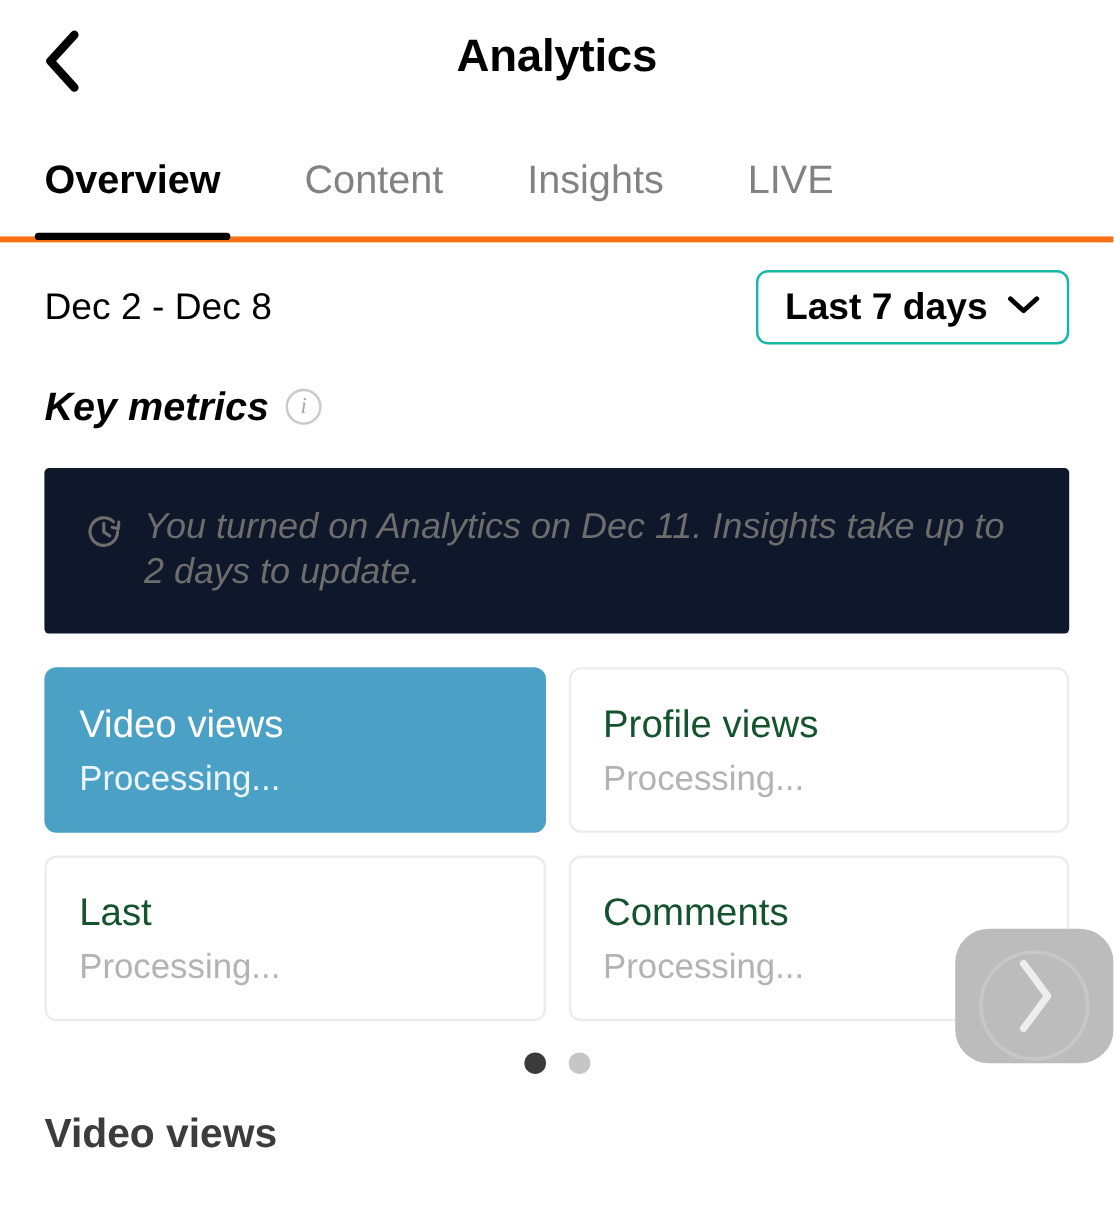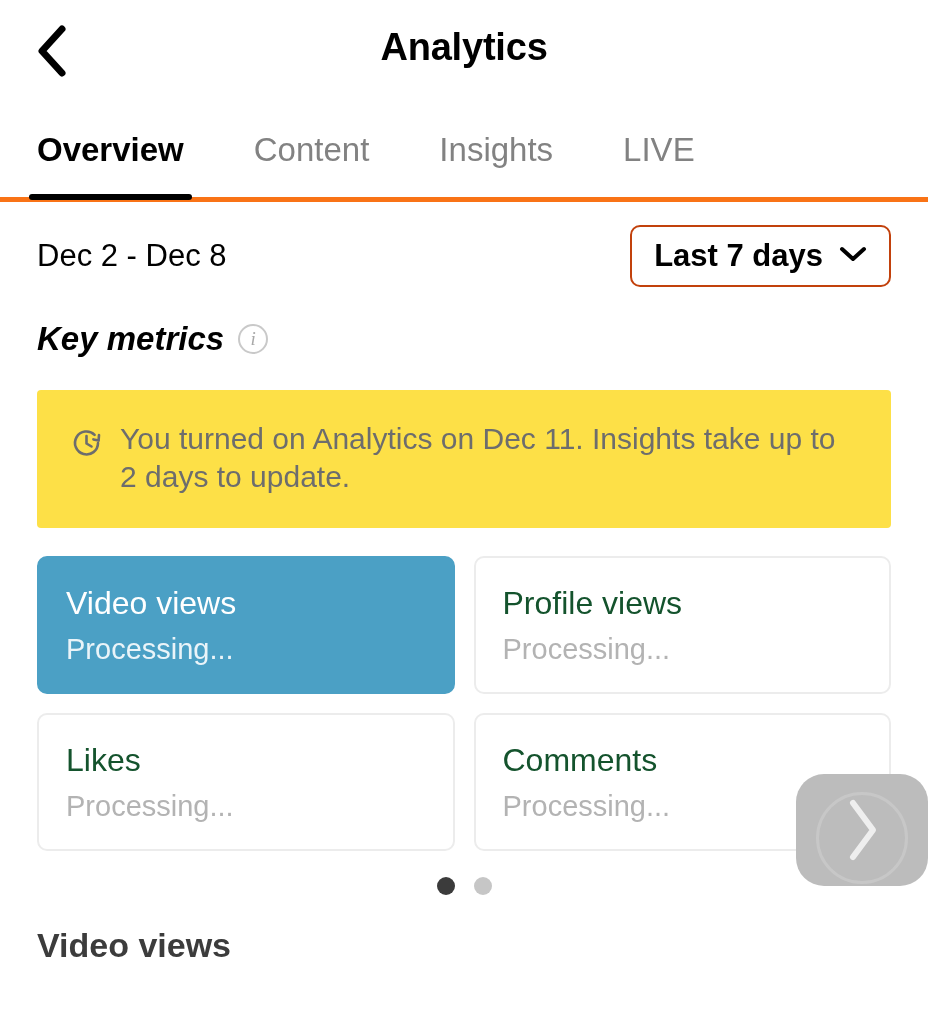--- a/index.html
+++ b/index.html
@@ -98,21 +98,21 @@
     justify-content: space-between;
   }
   .date-range {
     font-size: 31px;
     color: #000000;
   }
   .range-select {
     display: flex;
     align-items: center;
     gap: 16px;
-    border: 2px solid #c2410c;
+    border: 2px solid #14b8a6;
     border-radius: 10px;
     padding: 11px 22px;
     background: #ffffff;
     cursor: pointer;
   }
   .range-select .label {
     font-size: 31px;
     font-weight: bold;
     color: #000000;
     white-space: nowrap;
@@ -146,26 +146,27 @@
     font-family: "Liberation Serif", serif;
     font-style: italic;
     cursor: pointer;
     line-height: 1;
     padding-bottom: 1px;
   }
 
   
   .notice {
     margin: 22px 37px 0 37px;
-    background: #fde047;
+    background: #0f172a;
     border-radius: 4px;
     padding: 30px 34px 32px 34px;
     display: flex;
     align-items: flex-start;
     gap: 17px;
+    font-style: italic;
   }
   .notice-icon {
     flex: 0 0 auto;
     margin-top: 7px;
   }
   .notice-text {
     font-size: 30px;
     line-height: 1.27;
     color: #6d6d6d;
   }
@@ -323,21 +324,21 @@
   <div class="cards">
     <div class="card active">
       <div class="card-title">Video views</div>
       <div class="card-value">Processing...</div>
     </div>
     <div class="card">
       <div class="card-title">Profile views</div>
       <div class="card-value">Processing...</div>
     </div>
     <div class="card">
-      <div class="card-title">Likes</div>
+      <div class="card-title">Last</div>
       <div class="card-value">Processing...</div>
     </div>
     <div class="card">
       <div class="card-title">Comments</div>
       <div class="card-value">Processing...</div>
     </div>
   </div>
 
   <div class="dots">
     <span class="dot active"></span>

